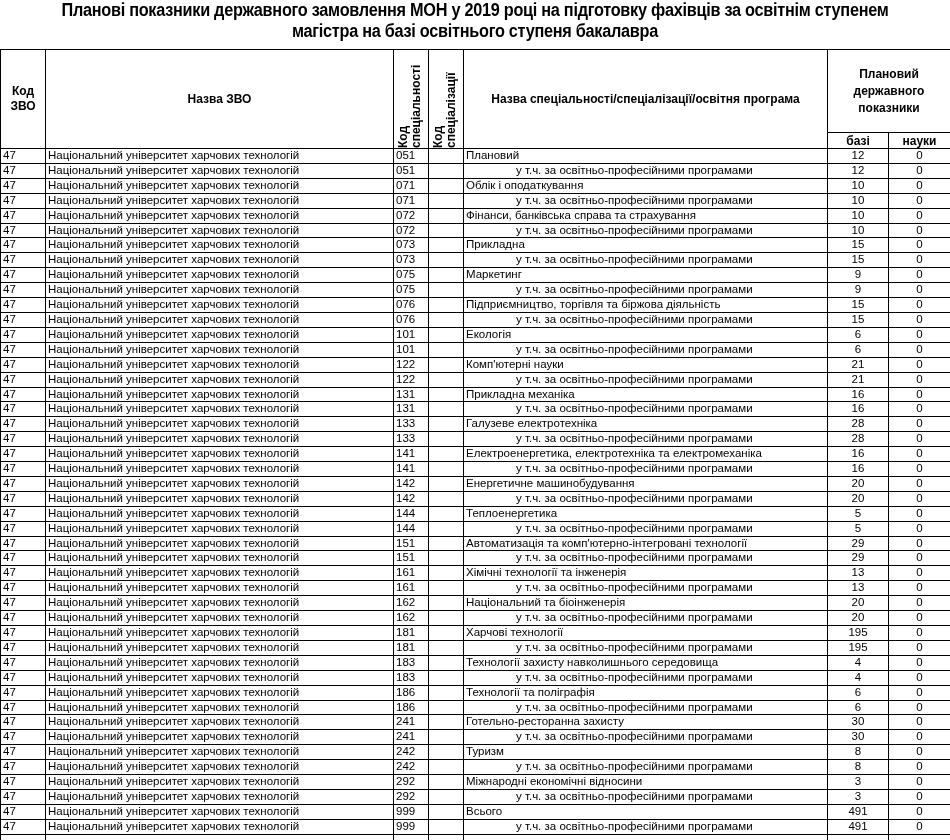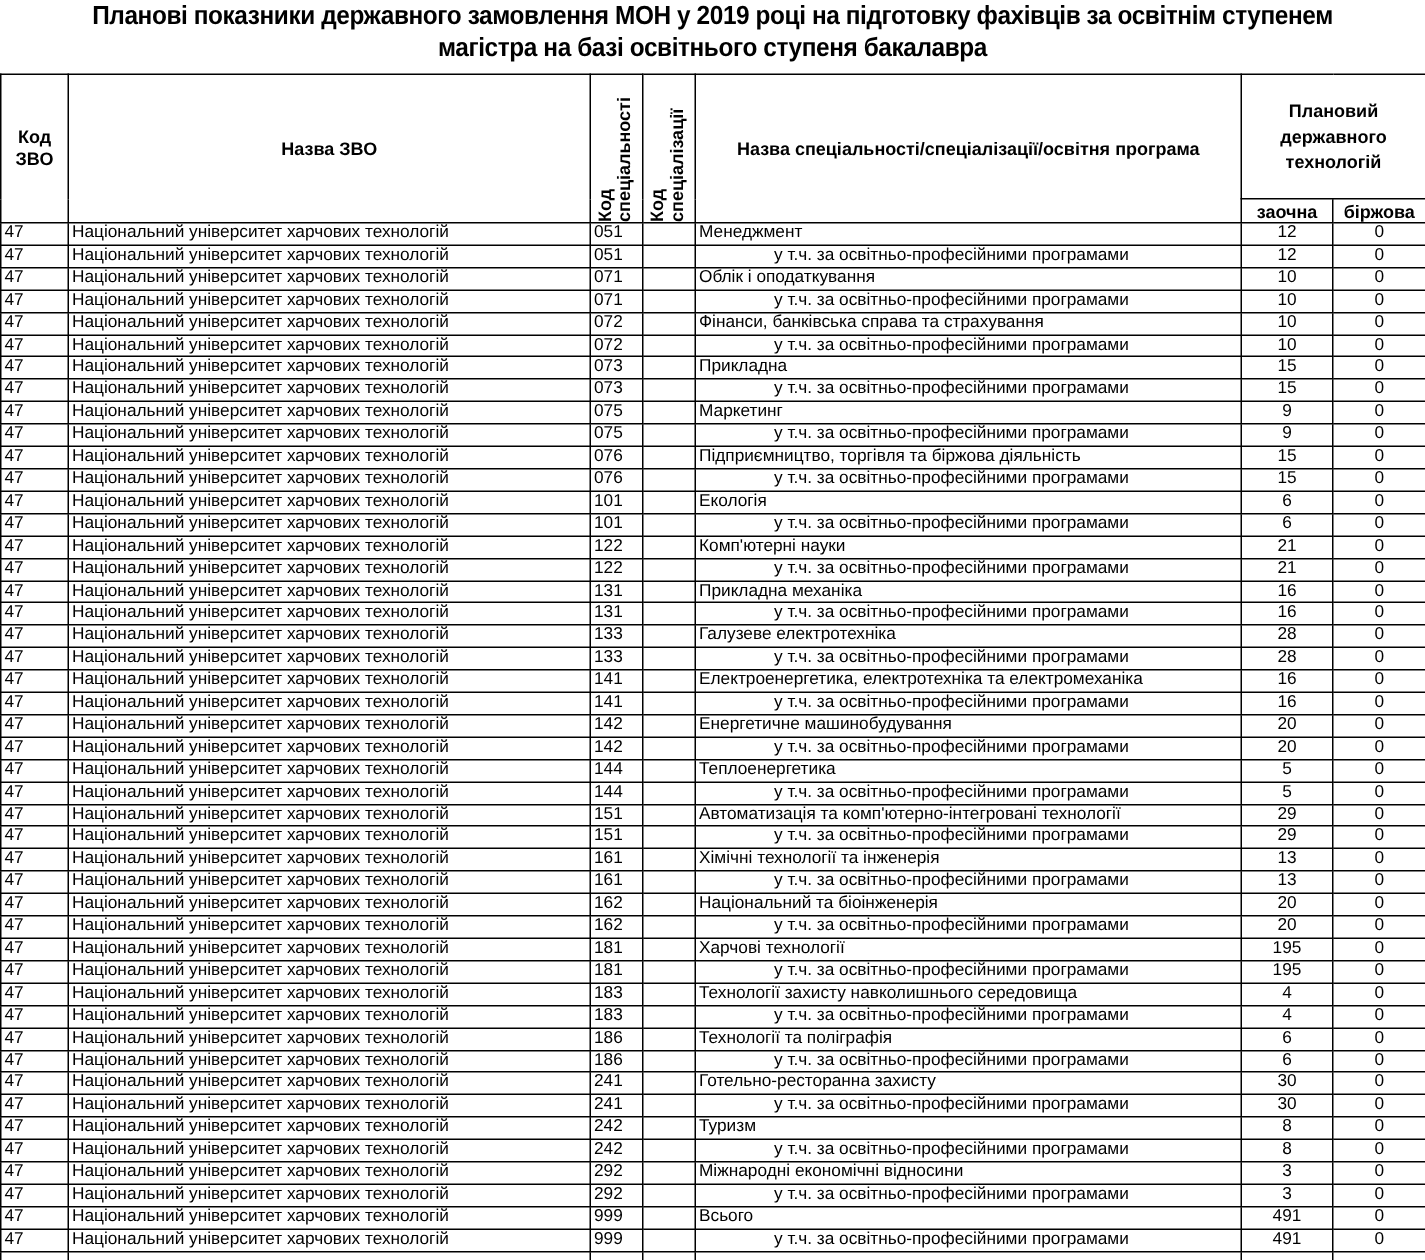--- a/index.html
+++ b/index.html
@@ -46,34 +46,34 @@
     <tr>
       <th rowspan="2" class="tall"><span style="display:inline-block;width:34px;white-space:normal;line-height:15px;">Код ЗВО</span></th>
       <th rowspan="2">Назва ЗВО</th>
       <th rowspan="2" class="vert">
           <div class="vwrap" style="white-space:normal;width:28px;">Код спеціальності</div>
         </th>
       <th rowspan="2" class="vert">
           <div class="vwrap" style="white-space:normal;width:28px;">Код спеціалізації</div>
         </th>
       <th rowspan="2">Назва спеціальності/спеціалізації/освітня програма</th>
-      <th colspan="2" class="tall"><span style="display:inline-block;width:80px;white-space:normal;line-height:17px;">Плановий державного технологій</span></th>
+      <th colspan="2" class="tall"><span style="display:inline-block;width:80px;white-space:normal;line-height:17px;">Плановий державного показники</span></th>
     </tr>
     <tr>
-      <th class="sub">заочна</th>
-      <th class="sub">біржова</th>
+      <th class="sub">базі</th>
+      <th class="sub">науки</th>
     </tr>
   </thead>
   <tbody id="tbody">
       <tr>
         <td class="left">47</td>
         <td class="left">Національний університет харчових технологій</td>
         <td class="left">051</td>
         <td class="left"></td>
-        <td class="left">Менеджмент</td>
+        <td class="left">Плановий</td>
         <td class="c-num">12</td>
         <td class="c-num">0</td>
       </tr>
       <tr>
         <td class="left">47</td>
         <td class="left">Національний університет харчових технологій</td>
         <td class="left">051</td>
         <td class="left"></td>
         <td class="left sub-label">у т.ч. за освітньо-професійними програмами</td>
         <td class="c-num">12</td>

